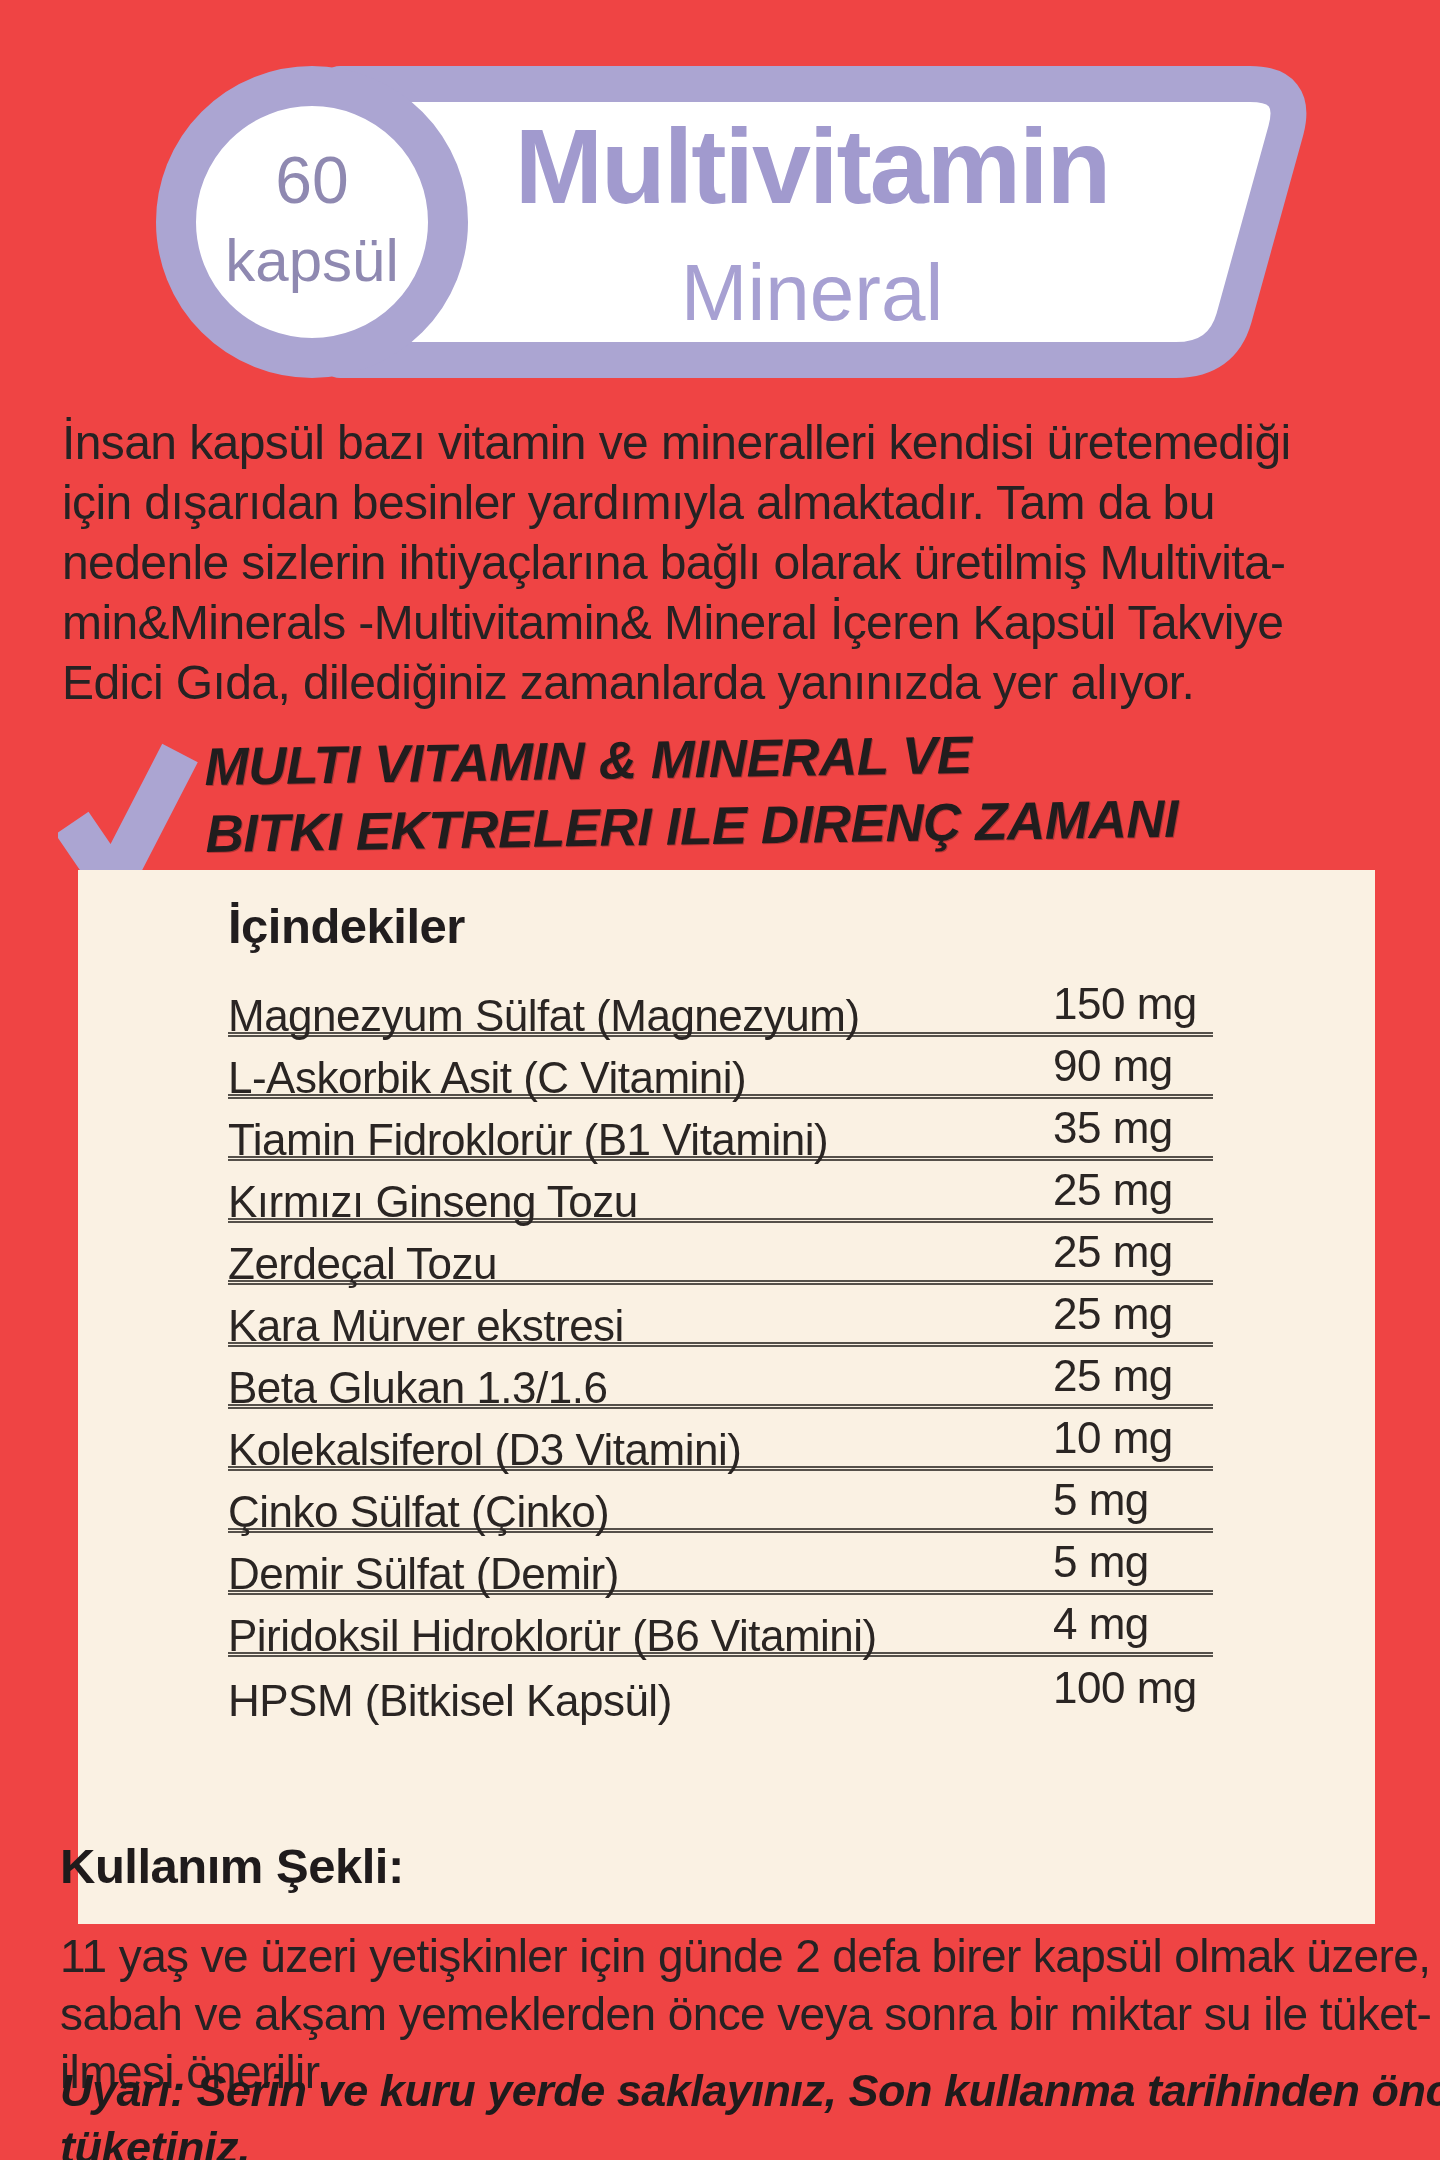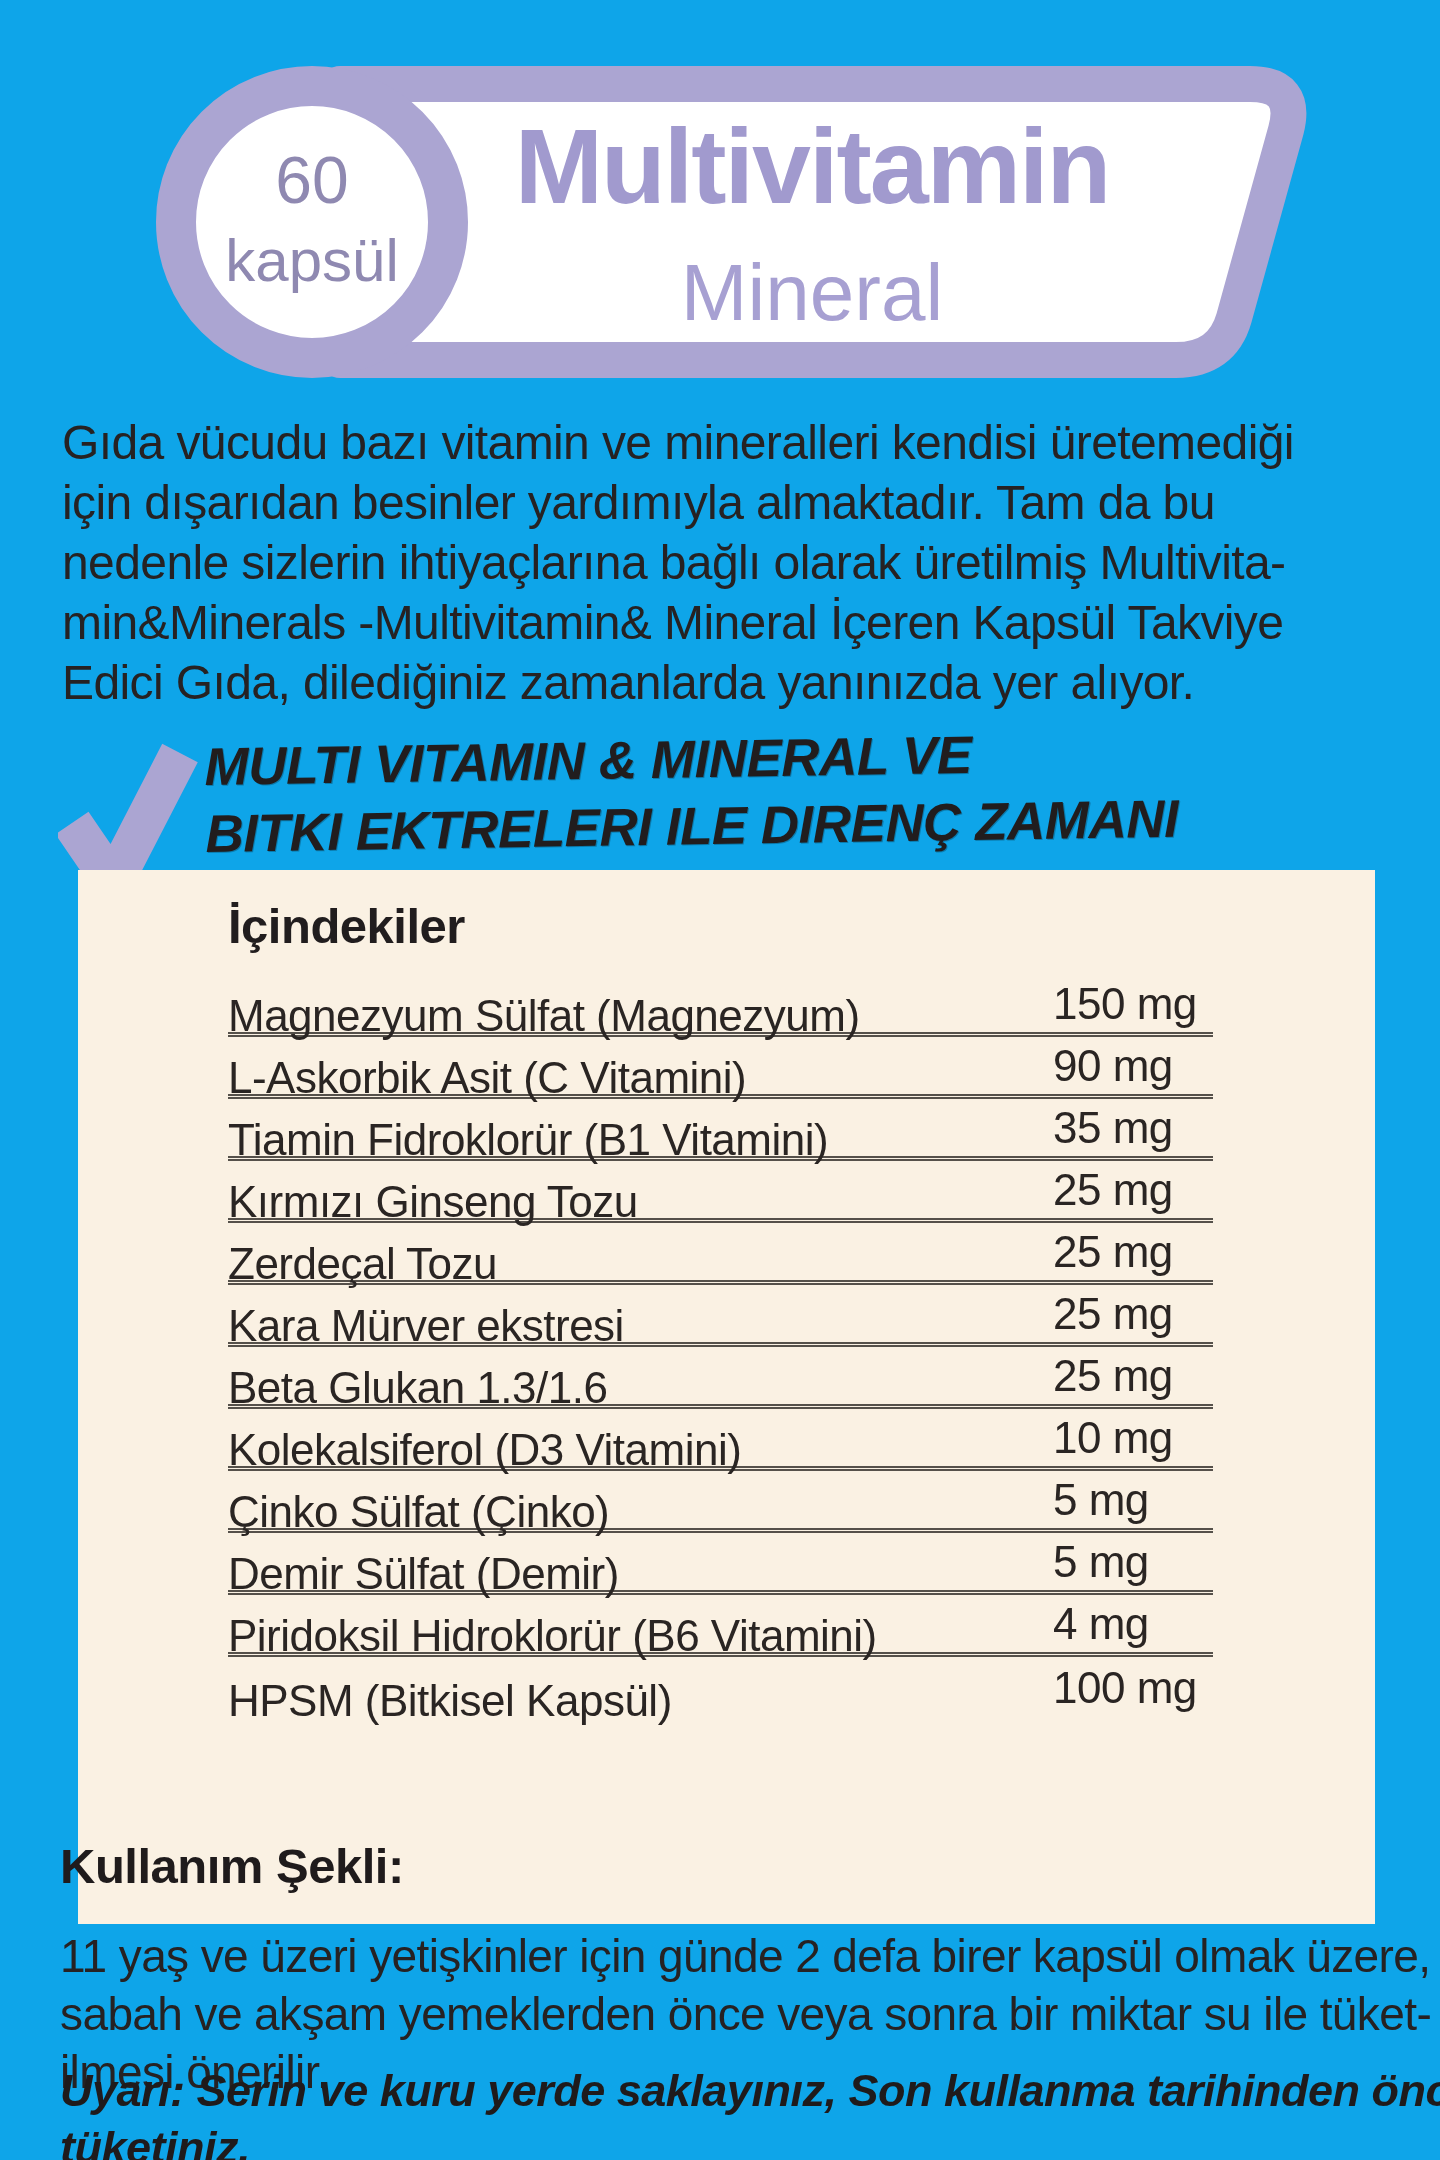--- a/index.html
+++ b/index.html
@@ -8,21 +8,21 @@
     --badge_text:#8f89b1;
     --cream:#faf1e3;
     --rule:#55504a;
     --text:#262223;
   }
   *{margin:0;padding:0;box-sizing:border-box;}
   html,body{background:#ffffff;}
   .page{
     position:relative;
     width:1440px;height:2160px;
-    background:#0ea5e9;
+    background:#ef4444;
     overflow:hidden;
     font-family:"Liberation Sans", sans-serif;
     color:var(--text);
   }
   .logo-svg{position:absolute;left:0;top:0;}
   .intro{
     position:absolute;left:62px;top:413px;
     font-size:48px;line-height:60px;
     letter-spacing:-0.6px;
     color:var(--text);
@@ -93,21 +93,21 @@
   <svg class="logo-svg" width="1440" height="410" viewBox="0 0 1440 410">
     <path d="M340,84 L1250,84 Q1298,84 1286,130 L1234,318 Q1222,360 1176,360 L340,360 Z" fill="#ffffff" stroke="#aba5d2" stroke-width="36" stroke-linejoin="round"></path>
     <circle cx="312" cy="222" r="136" fill="#ffffff" stroke="#aba5d2" stroke-width="40"></circle>
     <text x="312" y="203" text-anchor="middle" font-family="Liberation Sans, sans-serif" font-size="66" fill="#8f89b1">60</text>
     <text x="312" y="281" text-anchor="middle" font-family="Liberation Sans, sans-serif" font-size="60" fill="#8f89b1">kapsül</text>
     <text x="812" y="203" text-anchor="middle" font-family="Liberation Sans, sans-serif" font-size="106" font-weight="bold" letter-spacing="-2" fill="#a19ace">Multivitamin</text>
     <text x="812" y="320" text-anchor="middle" font-family="Liberation Sans, sans-serif" font-size="80" fill="#a7a0d2">Mineral</text>
   </svg>
 
   <div class="intro">
-    <div>Gıda vücudu bazı vitamin ve mineralleri kendisi üretemediği</div>
+    <div>İnsan kapsül bazı vitamin ve mineralleri kendisi üretemediği</div>
     <div>için dışarıdan besinler yardımıyla almaktadır. Tam da bu</div>
     <div>nedenle sizlerin ihtiyaçlarına bağlı olarak üretilmiş Multivita-</div>
     <div>min&amp;Minerals -Multivitamin&amp; Mineral İçeren Kapsül Takviye</div>
     <div>Edici Gıda, dilediğiniz zamanlarda yanınızda yer alıyor.</div>
   </div>
 
   <svg class="check-svg" width="140" height="165" viewBox="0 0 140 165">
     <polyline points="14,88 55,148 122,18" fill="none" stroke="#aba5d2" stroke-width="40"></polyline>
   </svg>
   <div class="benefit">

